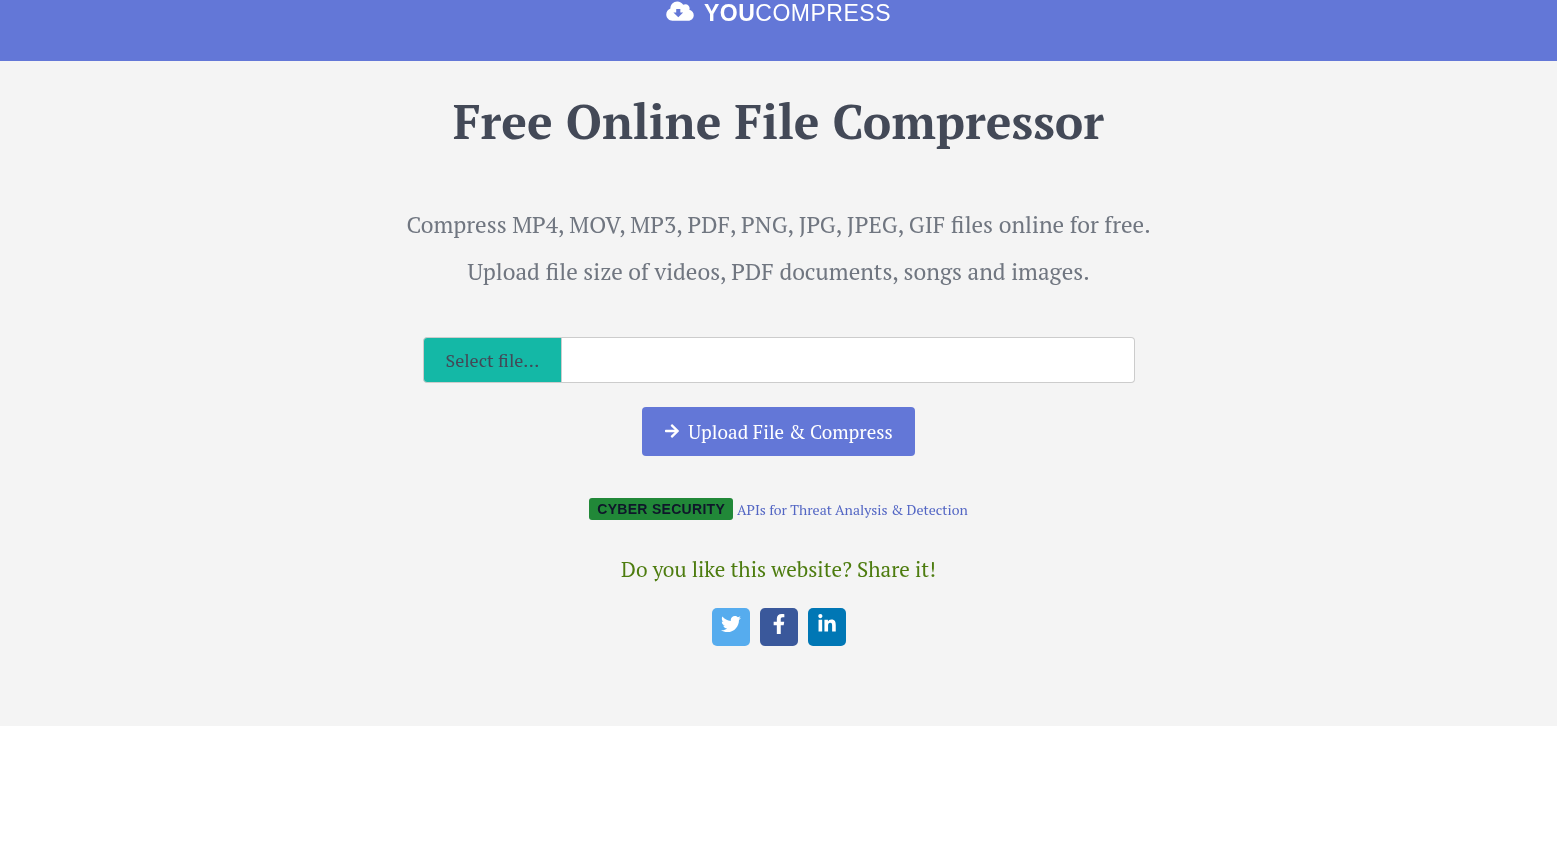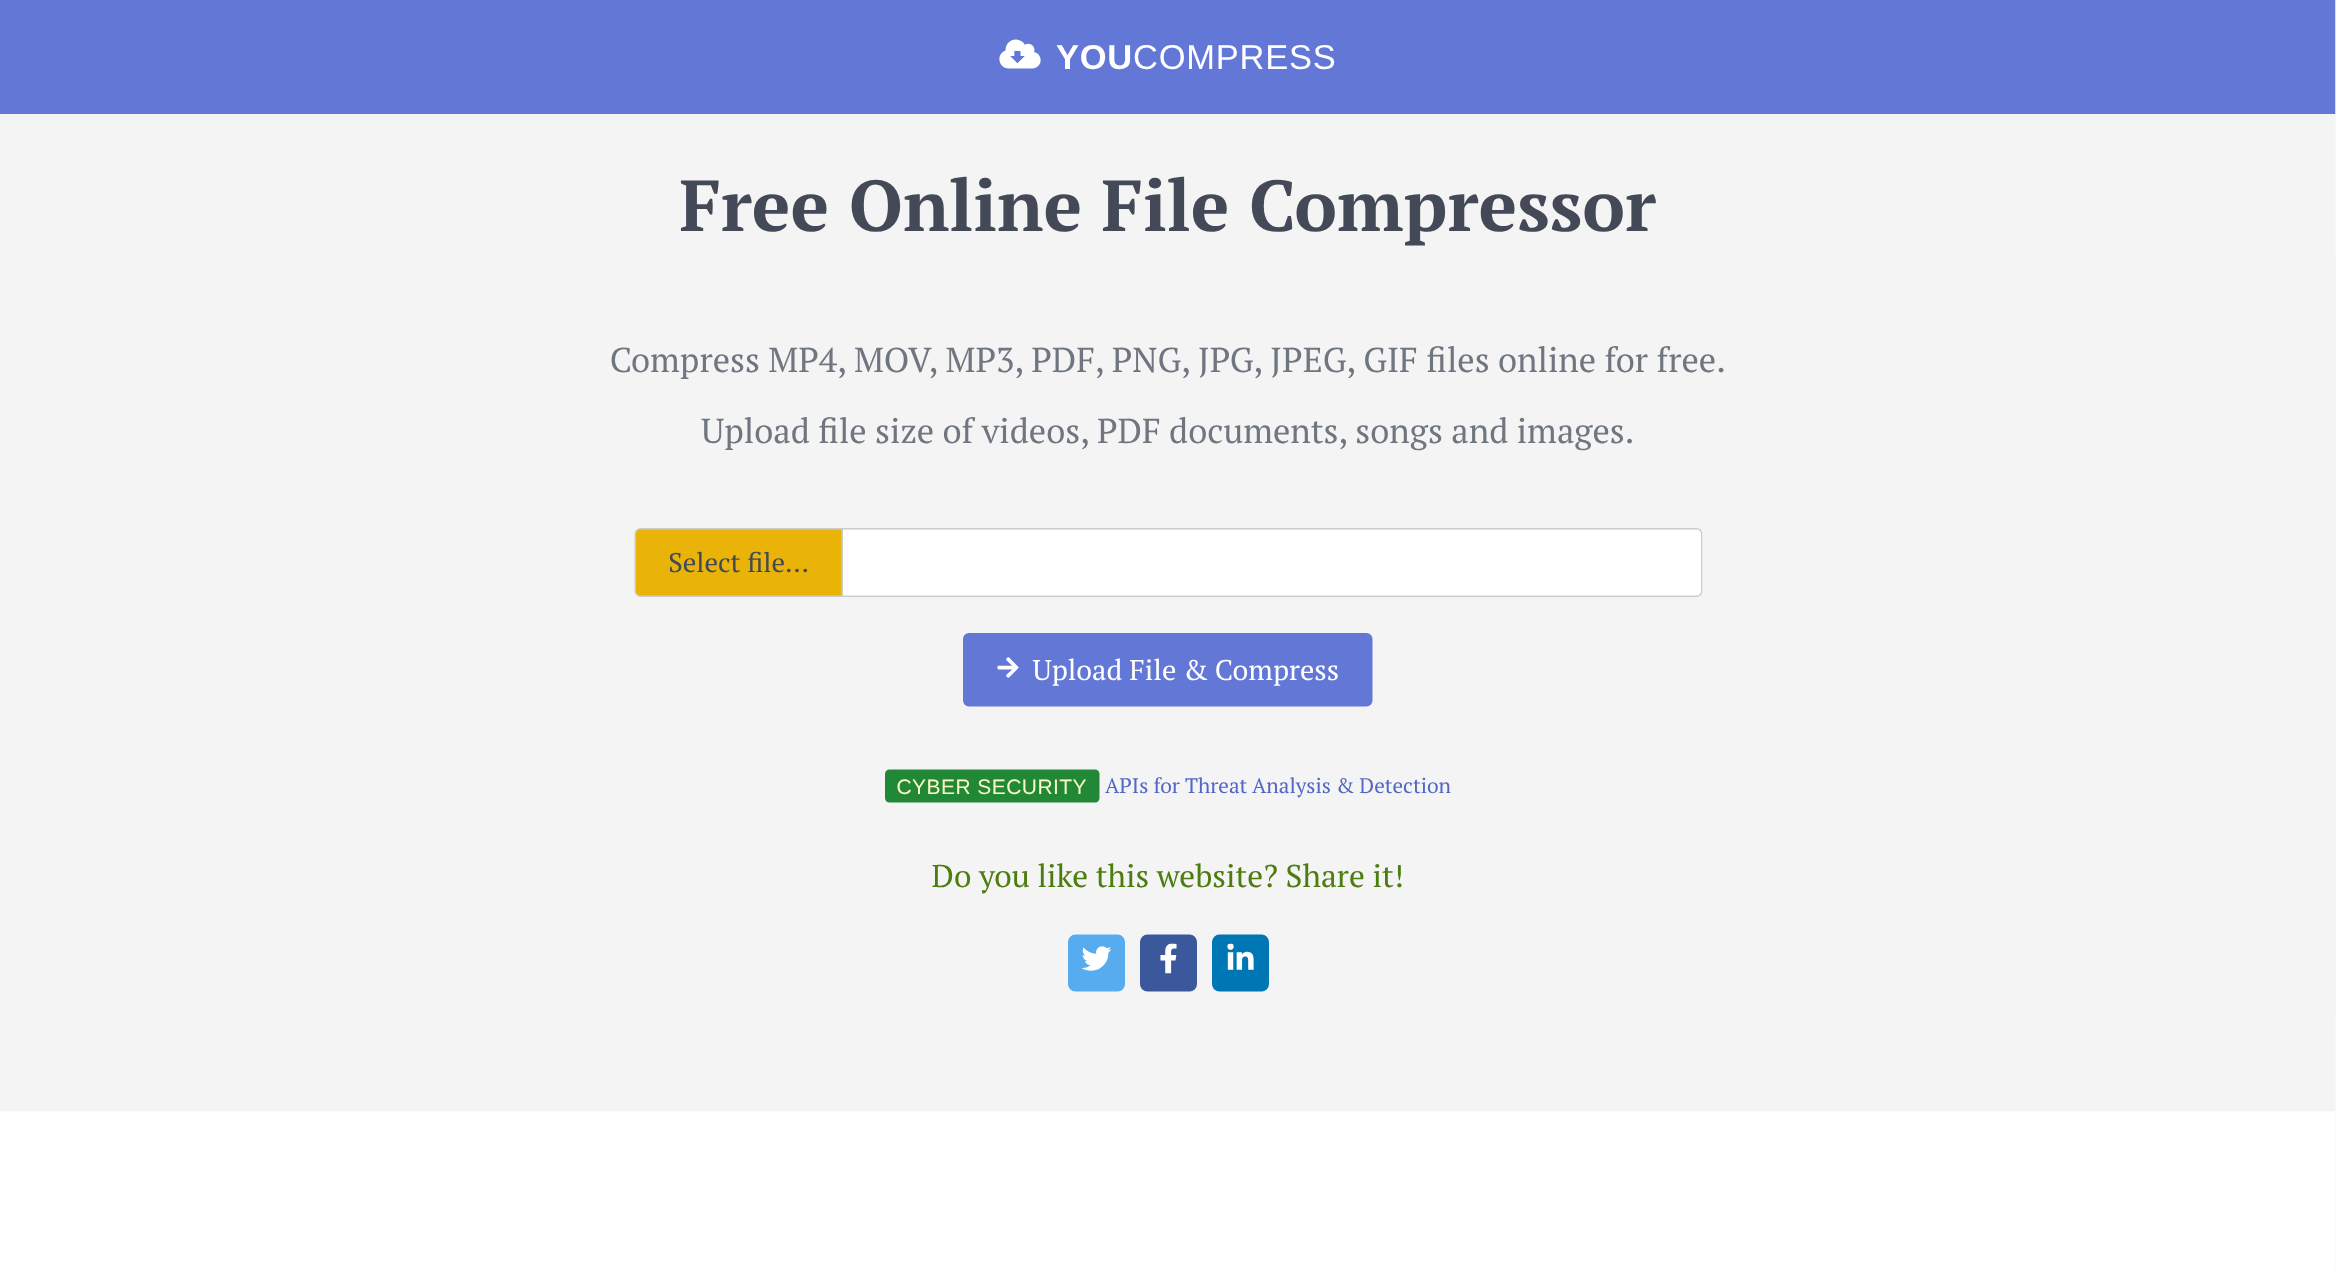--- a/index.html
+++ b/index.html
@@ -1,21 +1,21 @@
 <!DOCTYPE html>
 <html><head>
 <meta charset="utf-8">
 <style>
 * { margin:0; padding:0; box-sizing:border-box; }
 body { font-family: "PT Serif", Georgia, "Times New Roman", serif; background:#fff; }
 .header {
   background:#6377d7;
-  height:76px;
+  height:61px;
   display:flex;
-  align-items:center;
+  align-items:flex-start;
   justify-content:center;
 }
 .logo { display:flex; align-items:center; gap:10px; }
 .logo-text { color:#fff; font-size:23px; font-family:Arial,Helvetica,sans-serif; letter-spacing:0.5px; }
 .logo-text .bold { font-weight:700; }
 .logo-text .light { font-weight:400; }
 .hero {
   background:#f4f4f4;
   padding:28px 20px 80px;
   text-align:center;
@@ -33,21 +33,21 @@
   margin-bottom:12px;
 }
 .sub2 { margin-bottom:48px; }
 .file-row {
   display:flex;
   justify-content:center;
   margin:0 auto 24px;
   max-width:712px;
 }
 .select-btn {
-  background:#eab308;
+  background:#14b8a6;
   border:1px solid #ccc;
   color:#434957;
   font-family:inherit;
   font-size:18px;
   padding:10px 22px;
   border-radius:4px 0 0 4px;
   cursor:pointer;
 }
 .file-field {
   flex:1;
@@ -68,24 +68,24 @@
   border-radius:4px;
   cursor:pointer;
   display:inline-flex;
   align-items:center;
   gap:8px;
   margin-bottom:40px;
 }
 .promo { margin-bottom:36px; }
 .badge {
   background:#218838;
-  color:#fef9c3;
+  color:#0f172a;
   font-family:Arial,Helvetica,sans-serif;
   font-size:14px;
-  font-weight:400;
+  font-weight:700;
   padding:3px 8px;
   border-radius:3px;
   letter-spacing:0.3px;
   vertical-align:middle;
 }
 .promo-link {
   color:#5366c4;
   font-size:14px;
   text-decoration:none;
   vertical-align:middle;

